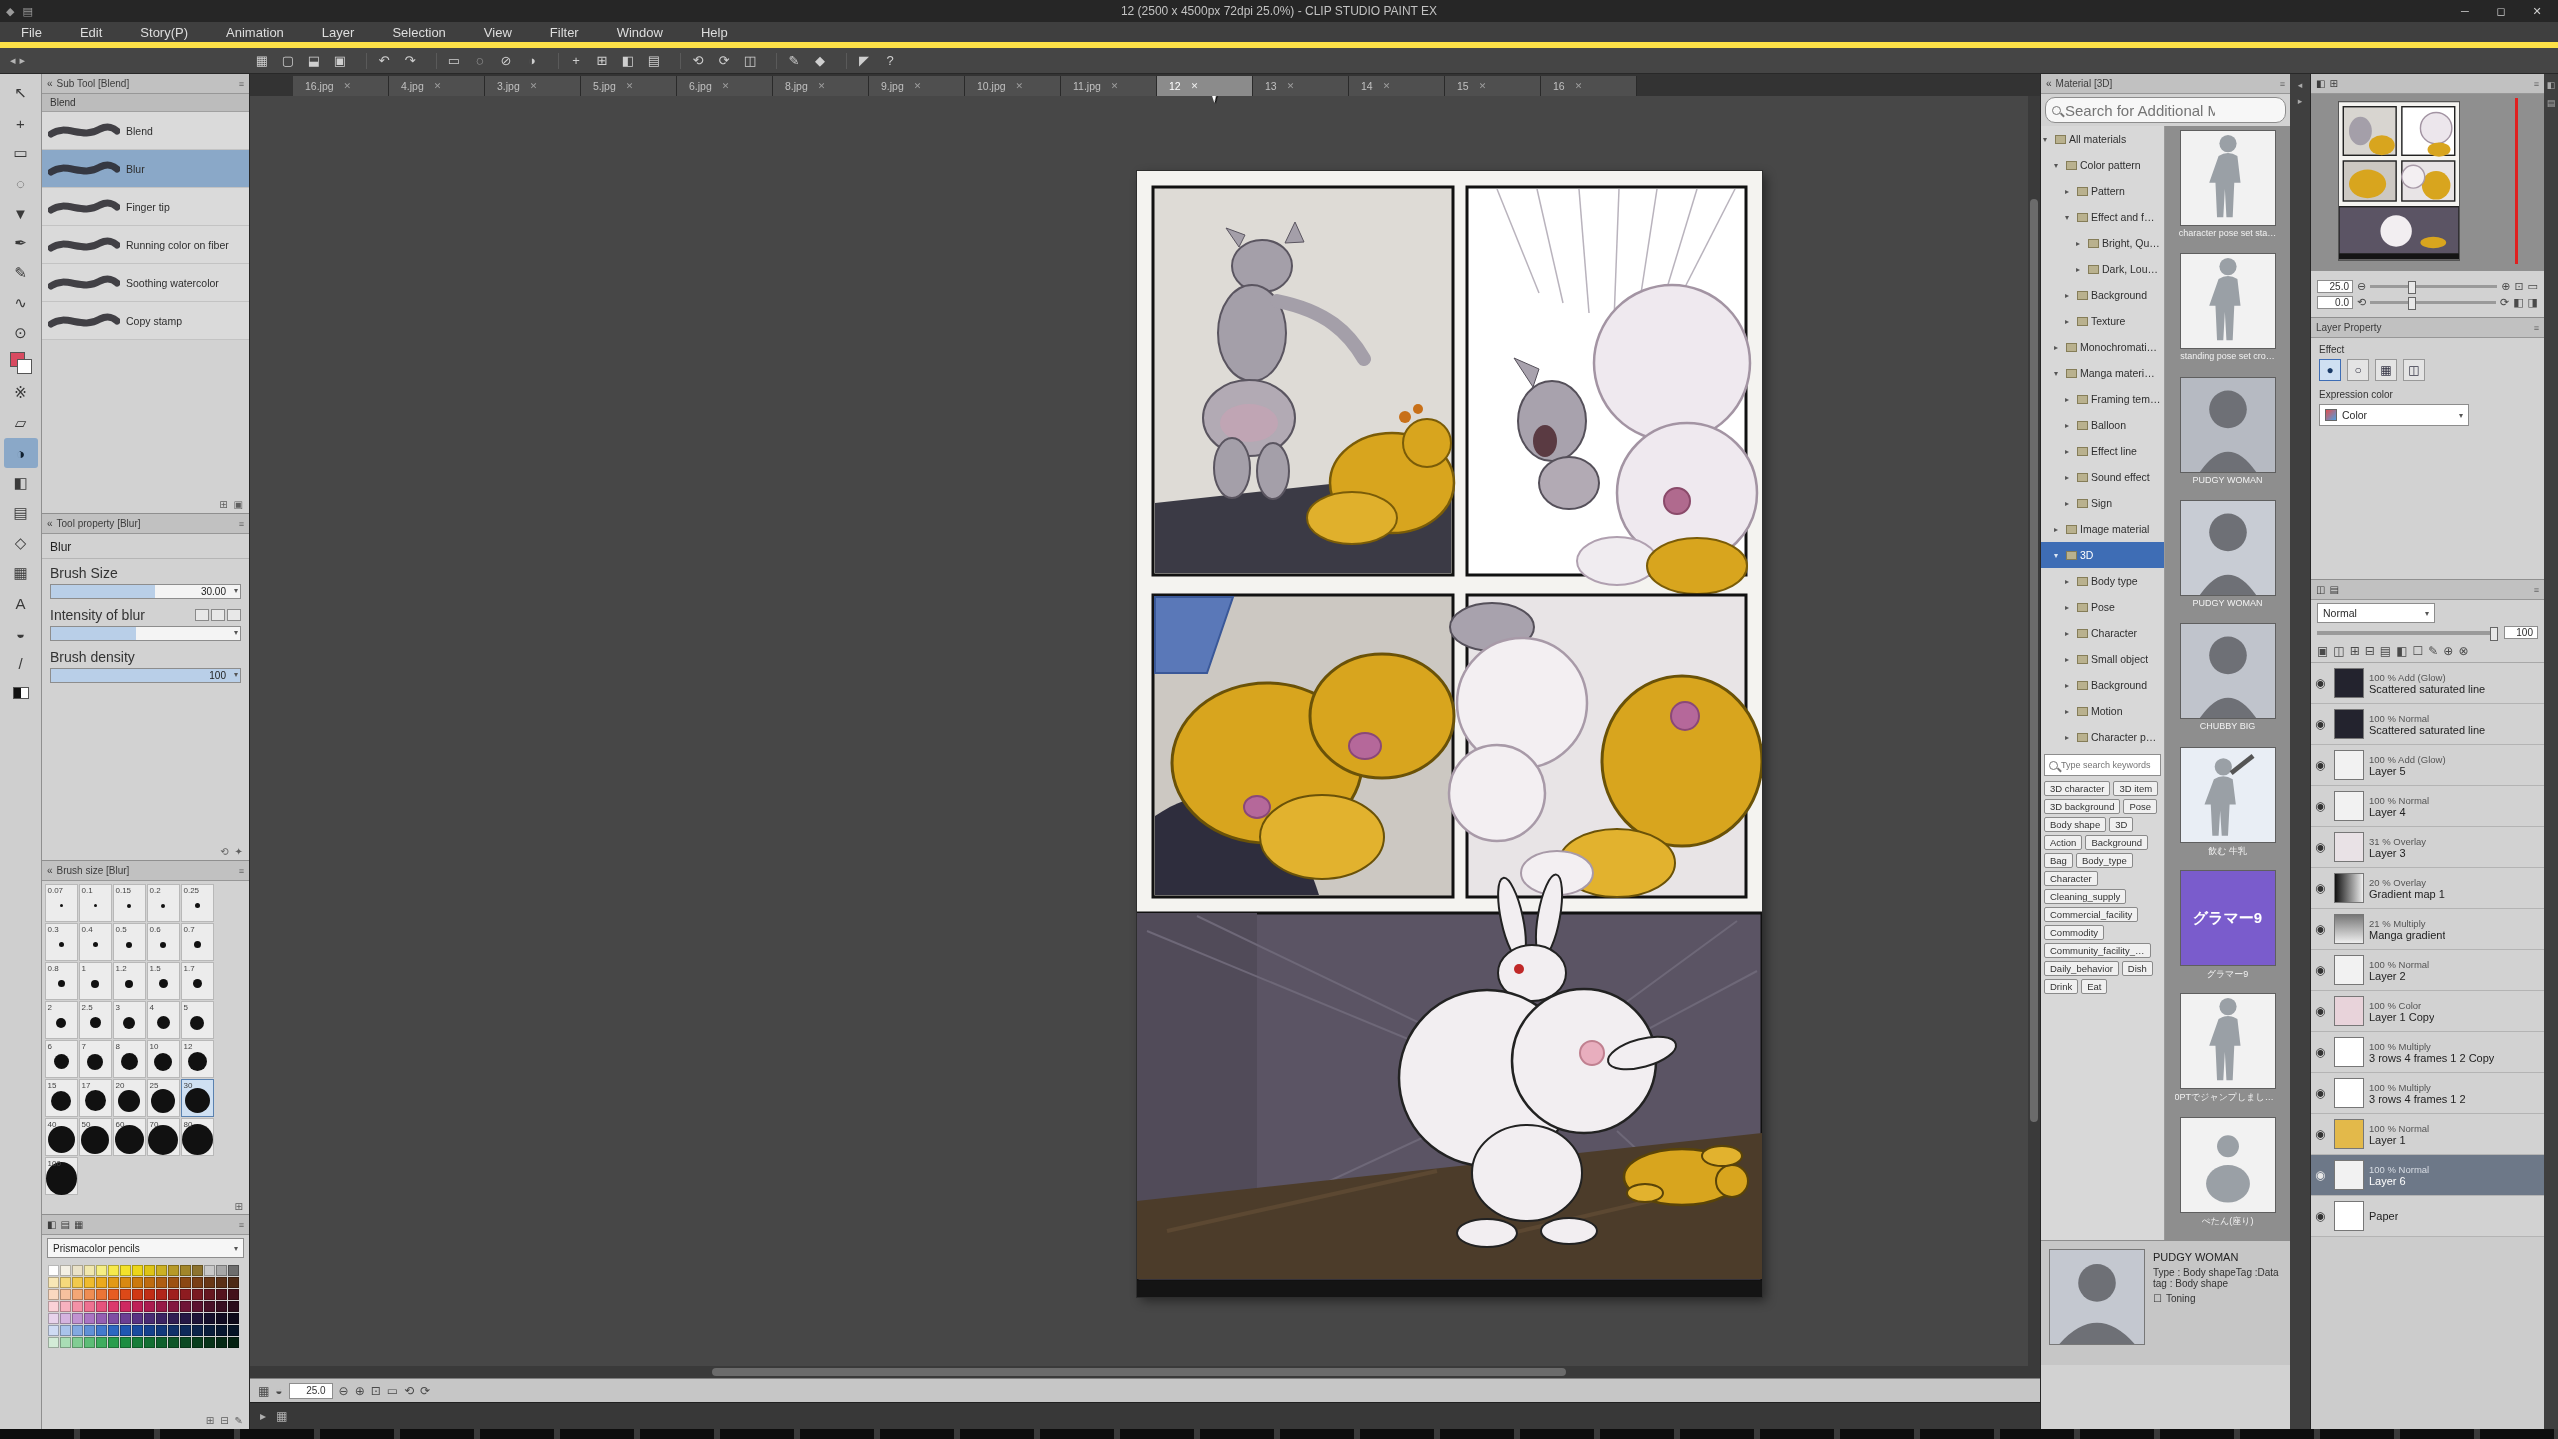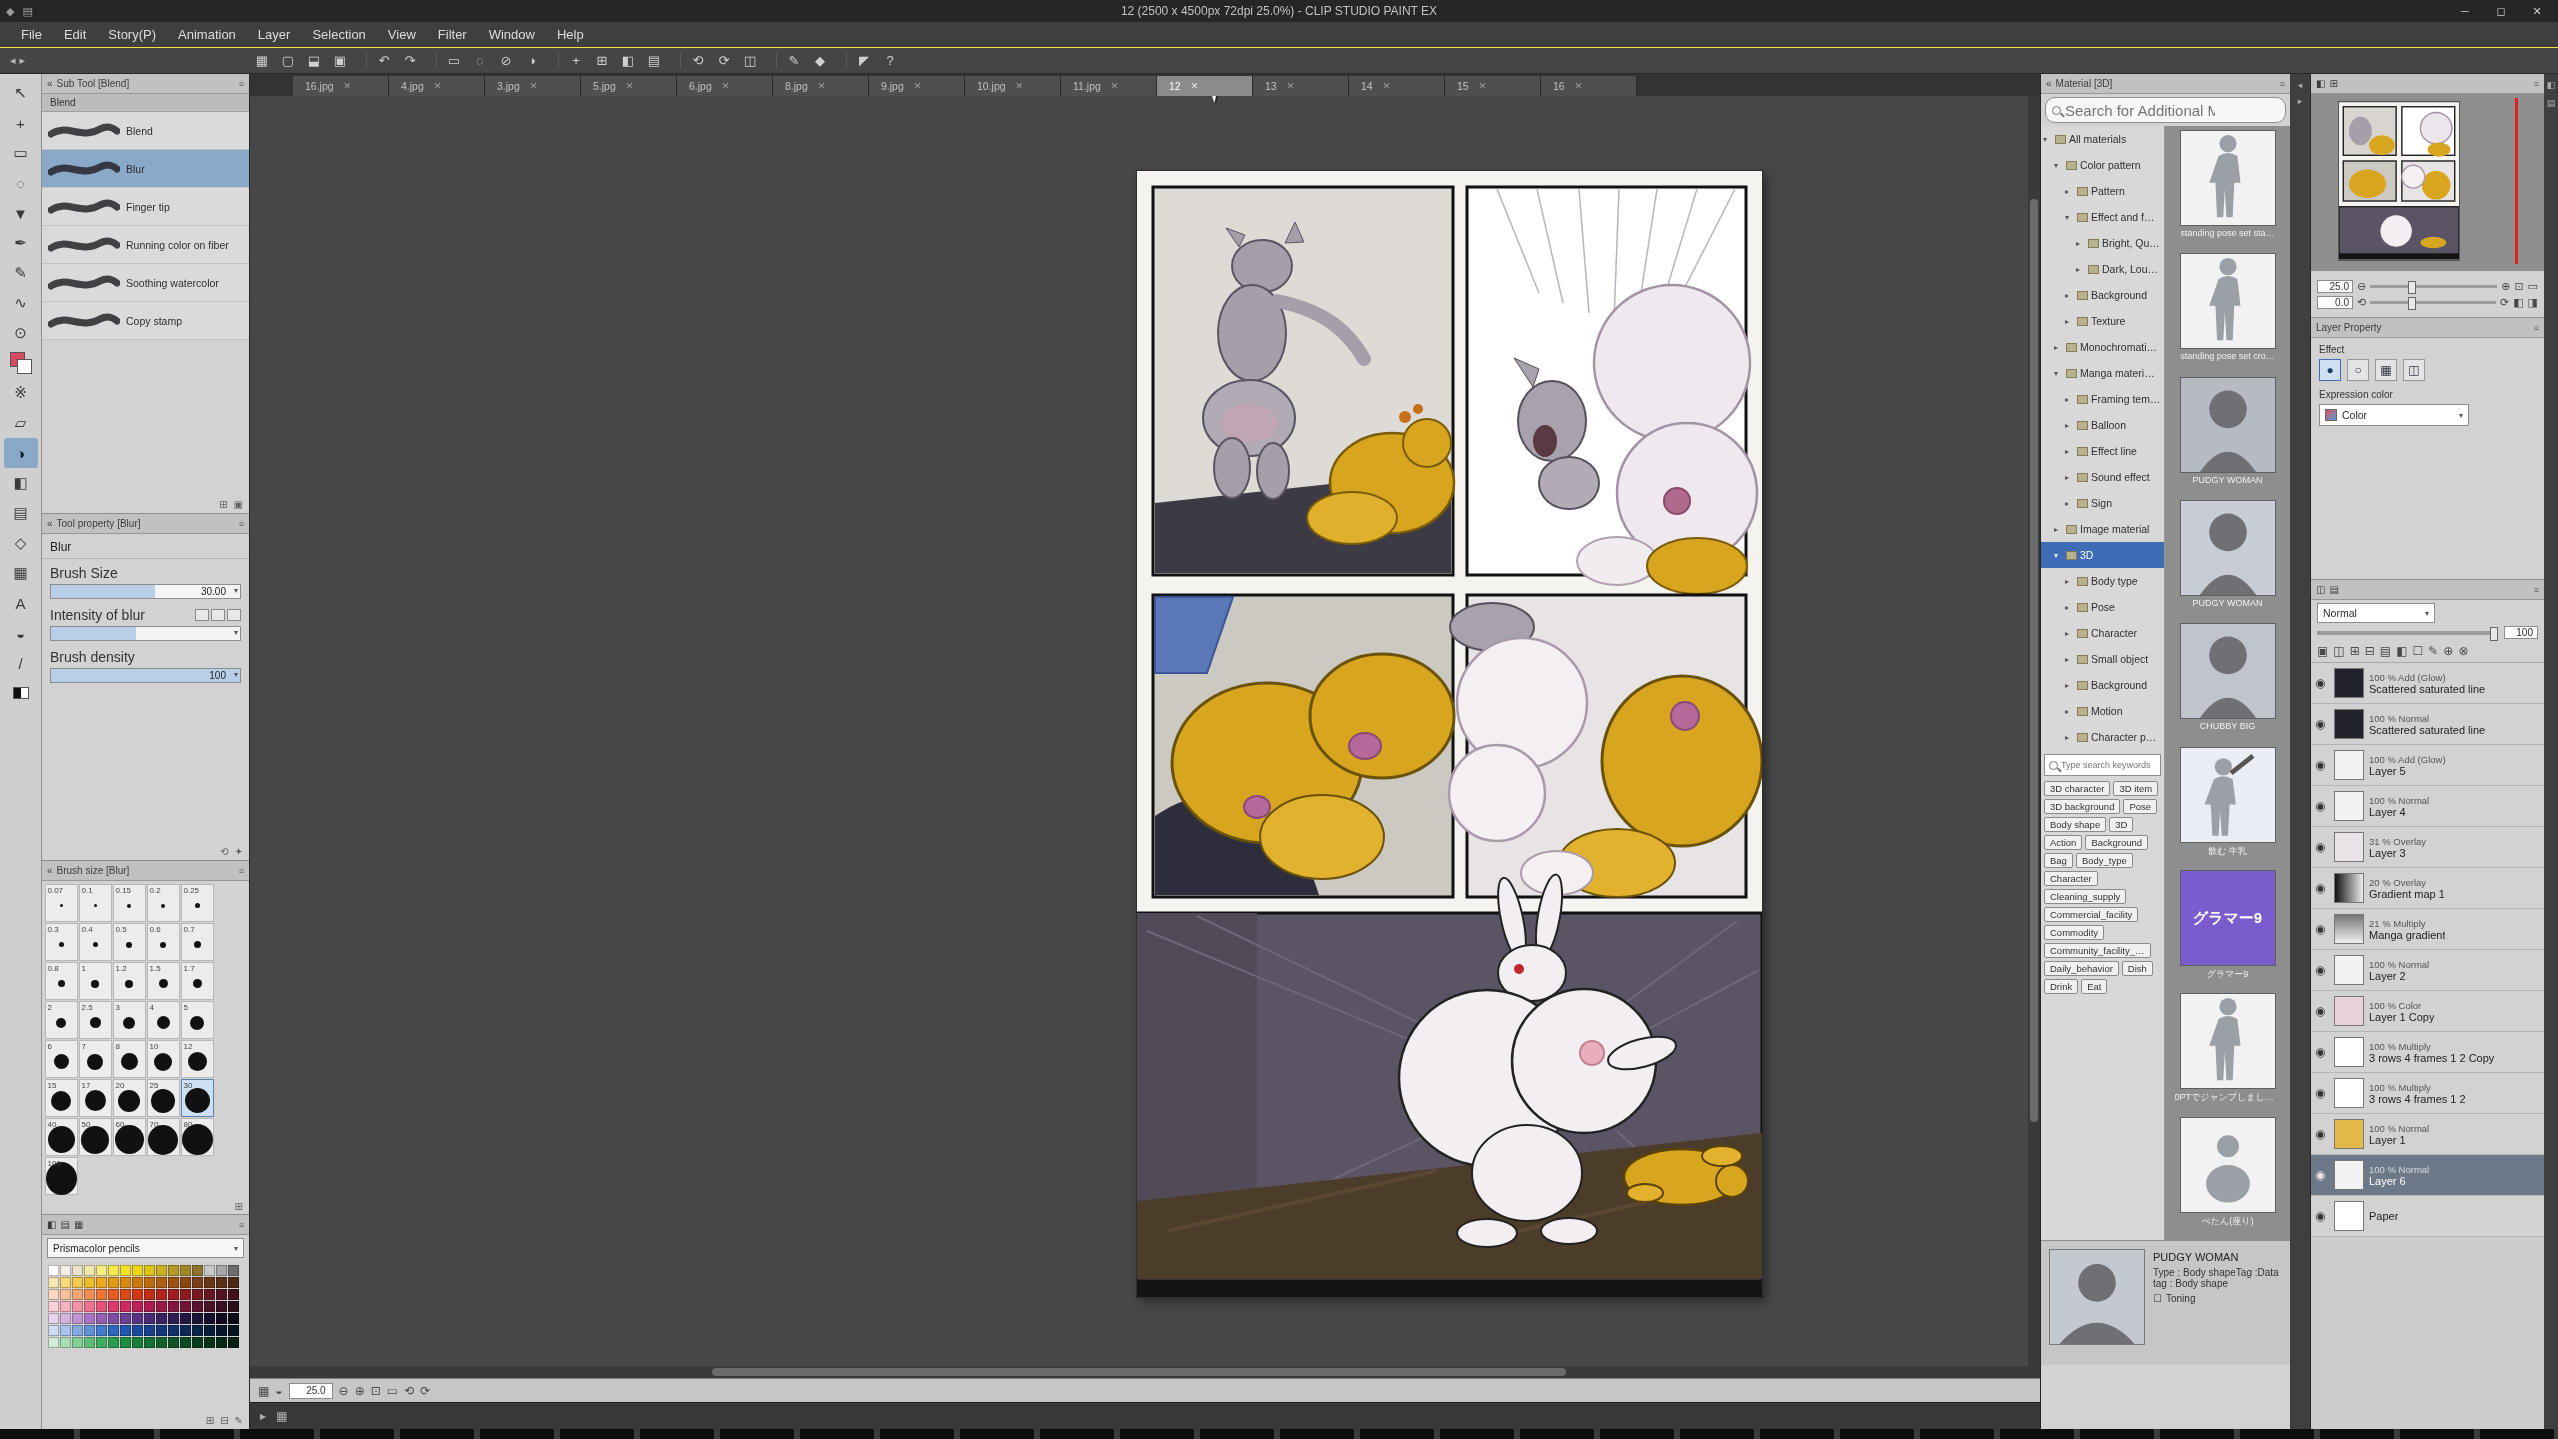--- a/index.html
+++ b/index.html
@@ -7,22 +7,22 @@
     font-family:"Liberation Sans","DejaVu Sans",sans-serif; color:#2b2b2b; }
   .abs { position:absolute; }
 
   
   .titlebar { left:0; top:0; width:2558px; height:22px; background:#262626; color:#c2c2c2;
     font-size:12px; display:flex; align-items:center; justify-content:center; }
   .titlebar .tl-icons { position:absolute; left:6px; top:0; height:22px; display:flex; gap:8px; align-items:center; color:#9a9a9a; font-size:11px;}
   .titlebar .win-controls { position:absolute; right:4px; top:0; height:22px; display:flex; gap:2px; }
   .winbtn { width:34px; height:22px; display:flex; align-items:center; justify-content:center; color:#cfcfcf; font-size:11px; }
 
-  .menubar { left:0; top:22px; width:2558px; height:26px; background:#3f3f3f; border-bottom:1px solid #fde047;
-    display:flex; align-items:center; padding-left:10px; }
+  .menubar { left:0; top:22px; width:2558px; height:26px; background:#3f3f3f; border-bottom:6px solid #fde047;
+    display:flex; align-items:center; padding-left:10px;gap:16px; }
   .menu-item { color:#dedede; font-size:13px; padding:0 11px; height:26px; display:flex; align-items:center; }
 
   .toolbar { left:0; top:48px; width:2558px; height:26px; background:#454545; border-bottom:1px solid #282828;
     display:flex; align-items:center; }
   .tb-left { display:flex; gap:4px; padding:0 10px; width:250px; color:#b5b5b5; font-size:11px; }
   .tb-main { display:flex; align-items:center; gap:2px; }
   .tbtn { width:24px; height:22px; display:flex; align-items:center; justify-content:center; color:#cfcfcf; font-size:13px; border-radius:2px; }
   .tbtn.sep { width:10px; color:transparent; border-right:1px solid #5a5a5a; height:16px; border-radius:0; margin:0 3px; }
 
   
@@ -1210,21 +1210,21 @@
     <div class="mat-right">
 
         <div class="mthumb-item">
           <div class="mthumb-box v-stand" style="background: rgb(242, 242, 242);">
             <svg class="fig fig-stand" viewBox="0 0 40 60">
               <circle cx="20" cy="8" r="5.5" fill="#9aa0a6"></circle>
               <path d="M14,16 q6,-4 12,0 l2,17 h-4 l-1,22 h-4 l-1,-18 l-1,18 h-4 l-1,-22 h-4 z" fill="#9aa0a6"></path>
             </svg>
 
           </div>
-          <div class="mthumb-label">standing pose set sta…</div>
+          <div class="mthumb-label">character pose set sta…</div>
         </div>
 
         <div class="mthumb-item">
           <div class="mthumb-box v-stand" style="background: rgb(242, 242, 242);">
             <svg class="fig fig-stand" viewBox="0 0 40 60">
               <circle cx="20" cy="8" r="5.5" fill="#9aa0a6"></circle>
               <path d="M14,16 q6,-4 12,0 l2,17 h-4 l-1,22 h-4 l-1,-18 l-1,18 h-4 l-1,-22 h-4 z" fill="#9aa0a6"></path>
             </svg>
 
           </div>

